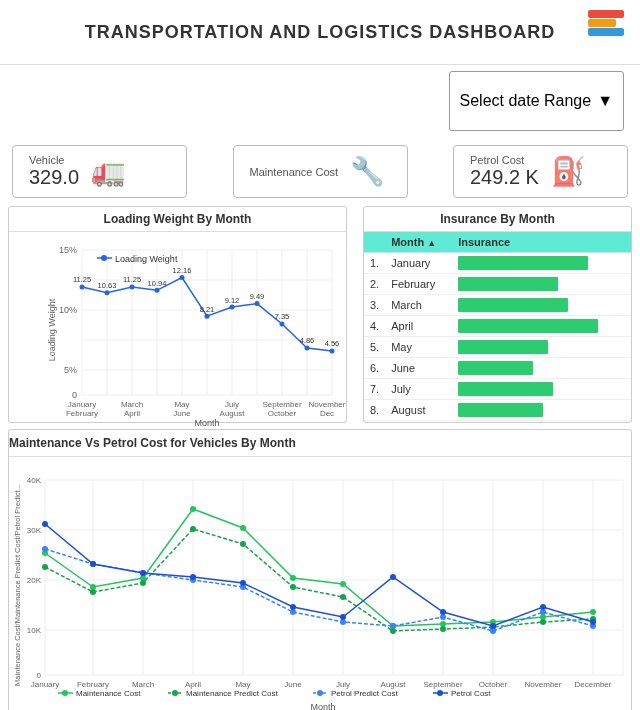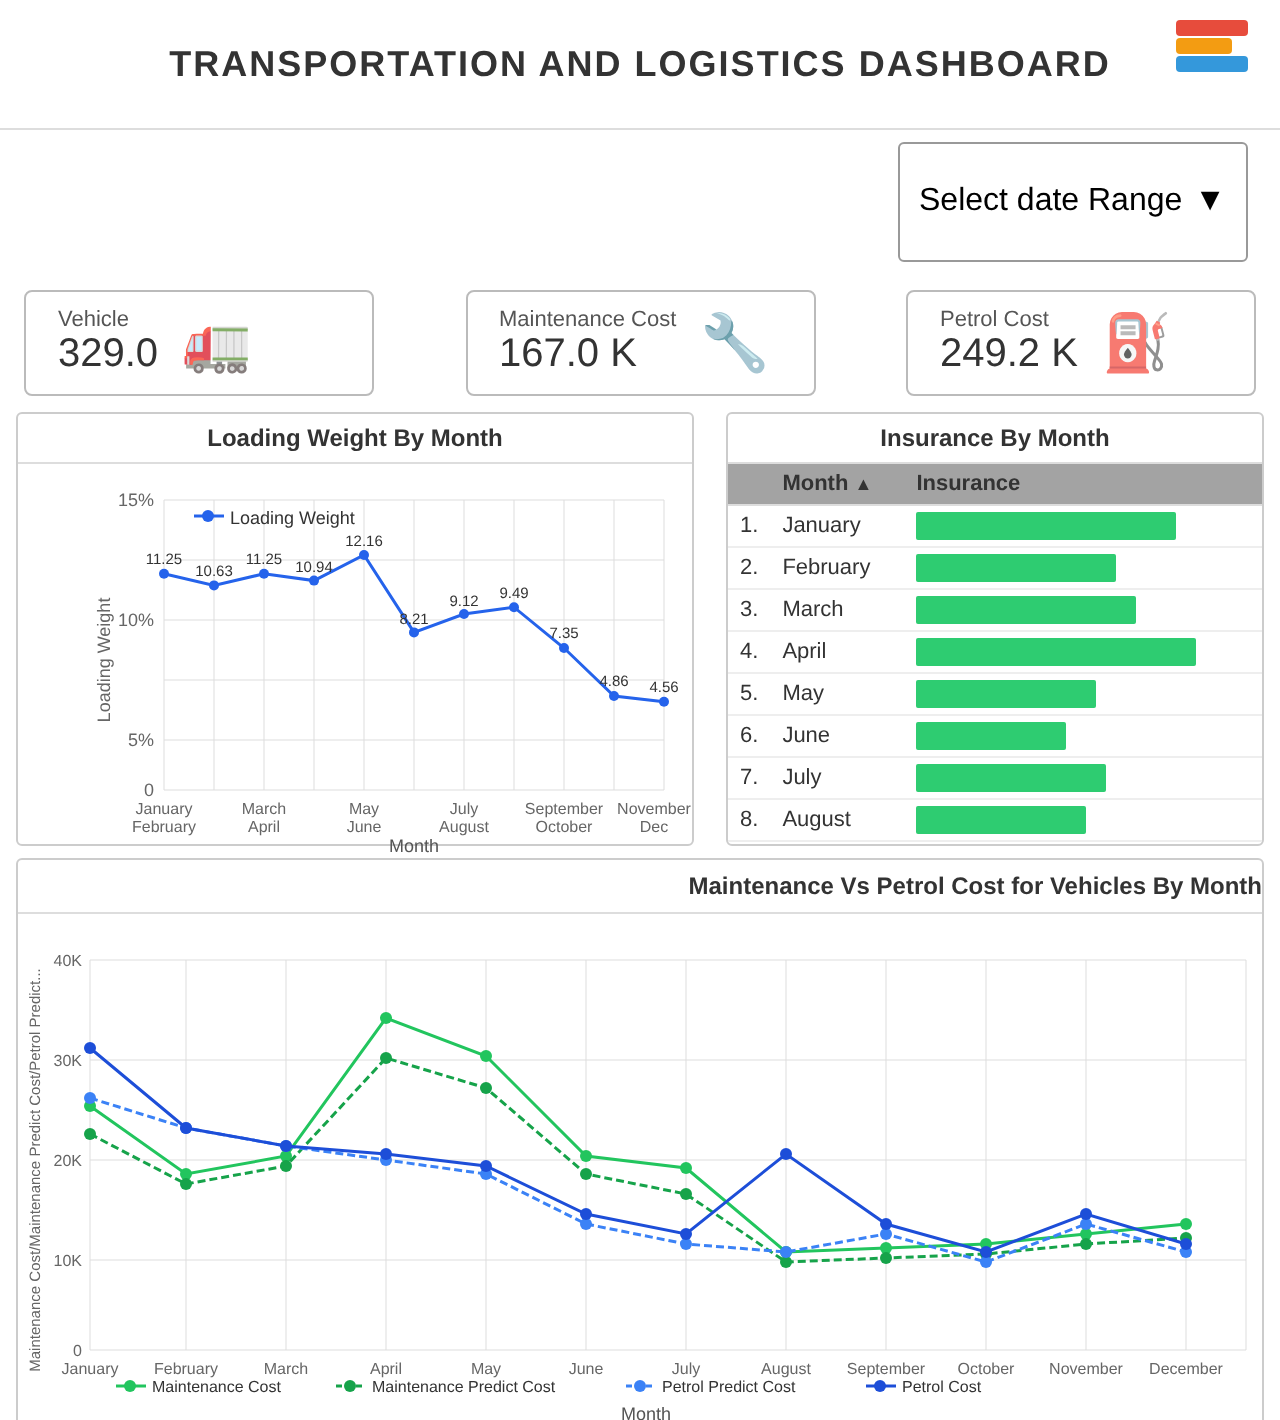--- a/index.html
+++ b/index.html
@@ -22,29 +22,29 @@
     .kpi-icon { font-size: 28px; opacity: 0.7; }
 
     .charts-row { display: flex; gap: 12px; padding: 0 8px; margin-bottom: 6px; }
     .chart-section { border: 1px solid #ccc; border-radius: 3px; }
     .chart-section-left { flex: 1; margin-right: 4px; }
     .chart-section-right { flex: 1; }
     .chart-title { text-align: center; font-size: 12px; font-weight: bold; padding: 5px 0; border-bottom: 1px solid #ddd; }
 
     .line-chart-container { padding: 8px 4px; position: relative; height: 190px; margin-left: 34px; }
     .insurance-table { width: 100%; border-collapse: collapse; }
-    .insurance-table th { background: #a3a3a3; padding: 4px 6px; text-align: left; font-size: 11px; border-bottom: 1px solid #ddd; }
+    .insurance-table th { background: #5eead4; padding: 4px 6px; text-align: left; font-size: 11px; border-bottom: 1px solid #ddd; }
     .insurance-table td { padding: 3px 6px; font-size: 11px; border-bottom: 1px solid #eee; }
     .ins-bar-cell { padding: 3px 4px; }
     .ins-bar { height: 14px; background: #2ecc71; border-radius: 1px; }
     .table-pagination { text-align: right; font-size: 10px; padding: 3px 6px; color: #666; }
     .sort-arrow { font-size: 9px; }
 
     .bottom-chart-section { border: 1px solid #ccc; border-radius: 3px; margin: 0 8px 8px 8px; }
-    .bottom-chart-title { text-align: right; font-size: 12px; font-weight: bold; padding: 6px 0; border-bottom: 1px solid #ddd; }
+    .bottom-chart-title { text-align: left; font-size: 12px; font-weight: bold; padding: 6px 0; border-bottom: 1px solid #ddd; }
     .bottom-chart-container { padding: 8px 4px; position: relative; height: 260px; }
 
     svg { overflow: visible; }
   </style>
 </head>
 <body>
 
 <div class="header">
   <div style="width:44px"></div>
   <div class="header-title">TRANSPORTATION AND LOGISTICS DASHBOARD</div>
@@ -68,21 +68,20 @@
   <div class="kpi-card">
     <div class="kpi-text">
       <span class="kpi-label">Vehicle</span>
       <span class="kpi-value">329.0</span>
     </div>
     <span class="kpi-icon">🚛</span>
   </div>
   <div class="kpi-card">
     <div class="kpi-text">
       <span class="kpi-label">Maintenance Cost</span>
-      <span class="kpi-value">167.0 K</span>
     </div>
     <span class="kpi-icon">🔧</span>
   </div>
   <div class="kpi-card">
     <div class="kpi-text">
       <span class="kpi-label">Petrol Cost</span>
       <span class="kpi-value">249.2 K</span>
     </div>
     <span class="kpi-icon">⛽</span>
   </div>

